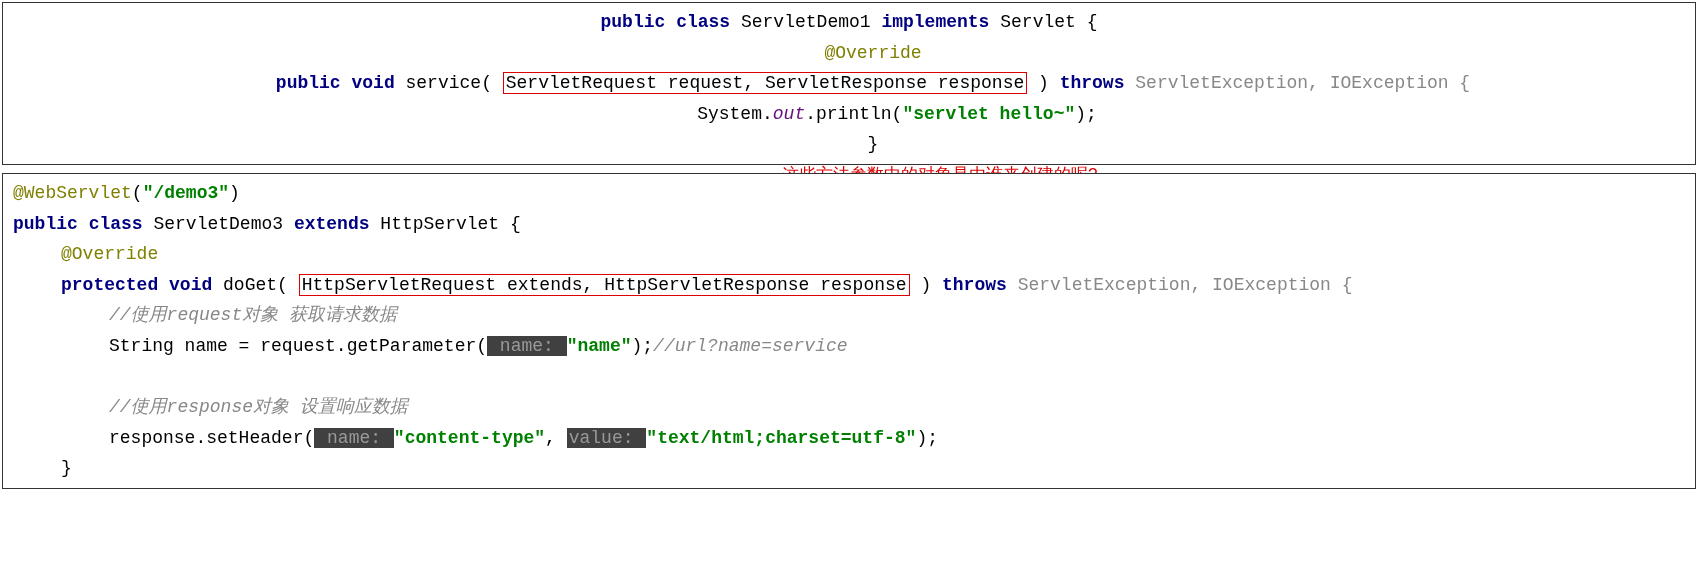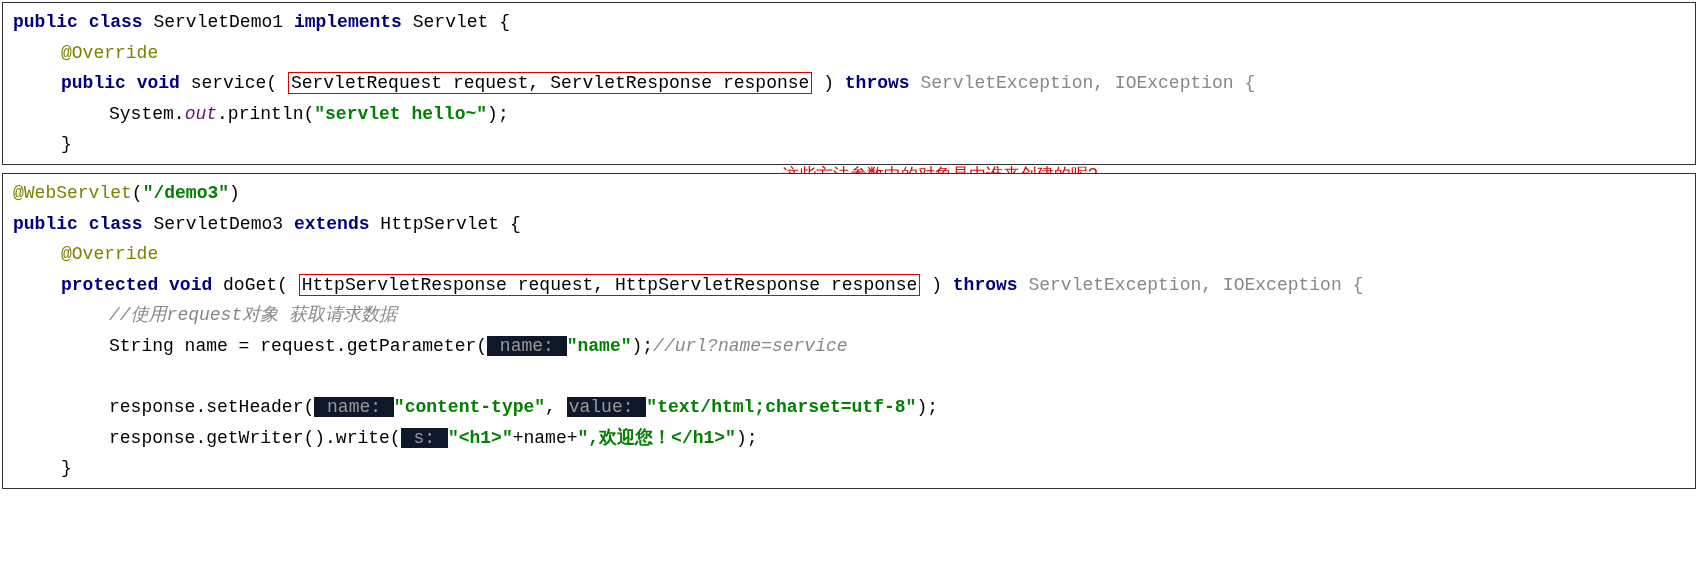--- a/index.html
+++ b/index.html
@@ -21,21 +21,21 @@
       background: #fff;
       position: relative;
     }
     .kw { color: #000080; font-weight: bold; }
     .normal { color: #000; }
     .annotation { color: #808000; margin-top: 40px; }
     .gray { color: #888; }
     .str { color: #008000; font-weight: bold; }
     .comment { color: #888; font-style: italic; text-align: center; }
     .italic-field { font-style: italic; color: #660E7A; }
-    .hint-label { color: #999; background: #0f172a; padding: 0 2px; }
+    .hint-label { color: #999; background: #404040; padding: 0 2px; }
     .red-box {
       border: 1px solid #d00;
       padding: 0 2px;
     }
     .callout {
       position: absolute;
       color: #d00;
       font-family: "SimSun", "Microsoft YaHei", sans-serif;
       font-size: 17px;
       white-space: nowrap;
@@ -52,21 +52,21 @@
     svg.overlay line {
       stroke: #d00;
       stroke-width: 1;
     }
     .indent1 { padding-left: 48px; }
     .indent2 { padding-left: 96px; }
   </style>
 </head>
 <body>
 
-<div class="code-box" style="position:relative;">
+<div class="code-box" style="position:relative;text-align:center;">
   <div>
     <span class="kw">public</span>
     <span class="kw"> <span>class</span></span>
     <span class="normal"> ServletDemo1 </span>
     <span class="kw">implements</span>
     <span class="normal"> Servlet {</span>
   </div>
   <div> </div>
   <div class="indent1">
     <span class="annotation">@Override</span>
@@ -105,32 +105,32 @@
     <span class="kw">extends</span>
     <span class="normal"> HttpServlet {</span>
   </div>
   <div class="indent1">
     <span class="annotation">@Override</span>
   </div>
   <div class="indent1">
     <span class="kw">protected</span>
     <span class="kw"> void</span>
     <span class="normal"> doGet(</span>
-    <span class="red-box normal">HttpServletResponse request, HttpServletResponse response</span>
+    <span class="red-box normal">HttpServletRequest extends, HttpServletResponse response</span>
     <span class="normal">) </span>
     <span class="kw">throws</span>
     <span class="gray"> ServletException, IOException {</span>
   </div>
   <div class="indent2">
     <span class="comment">//使用request对象 获取请求数据</span>
   </div>
   <div class="indent2">
     <span class="normal">String name = request.getParameter(</span><span class="hint-label"> name: </span><span class="str">"name"</span><span class="normal">);</span><span class="comment">//url?name=service</span>
   </div>
   <div>&nbsp;</div>
   <div class="indent2">
-    <span class="normal">response.setHeader(</span><span class="hint-label"> name: </span><span class="str">"content-type"</span><span class="normal">, </span><span class="hint-label"> value: </span><span class="str">"text/html;charset=utf-8"</span><span class="normal">);</span>
+    <span class="comment">//使用response对象 设置响应数据</span>
   </div>
   <div class="indent2">
-    <span class="normal">response.getWriter().write(</span><span class="hint-label"> s: </span><span class="str">"&lt;h1&gt;"</span><span class="normal">+name+</span><span class="str">",欢迎您！&lt;/h1&gt;"</span><span class="normal">);</span>
+    <span class="normal">response.setHeader(</span><span class="hint-label"> name: </span><span class="str">"content-type"</span><span class="normal">, </span><span class="hint-label"> value: </span><span class="str">"text/html;charset=utf-8"</span><span class="normal">);</span>
   </div>
   <div class="indent1">}</div>
 </div>
 
 </body></html>

